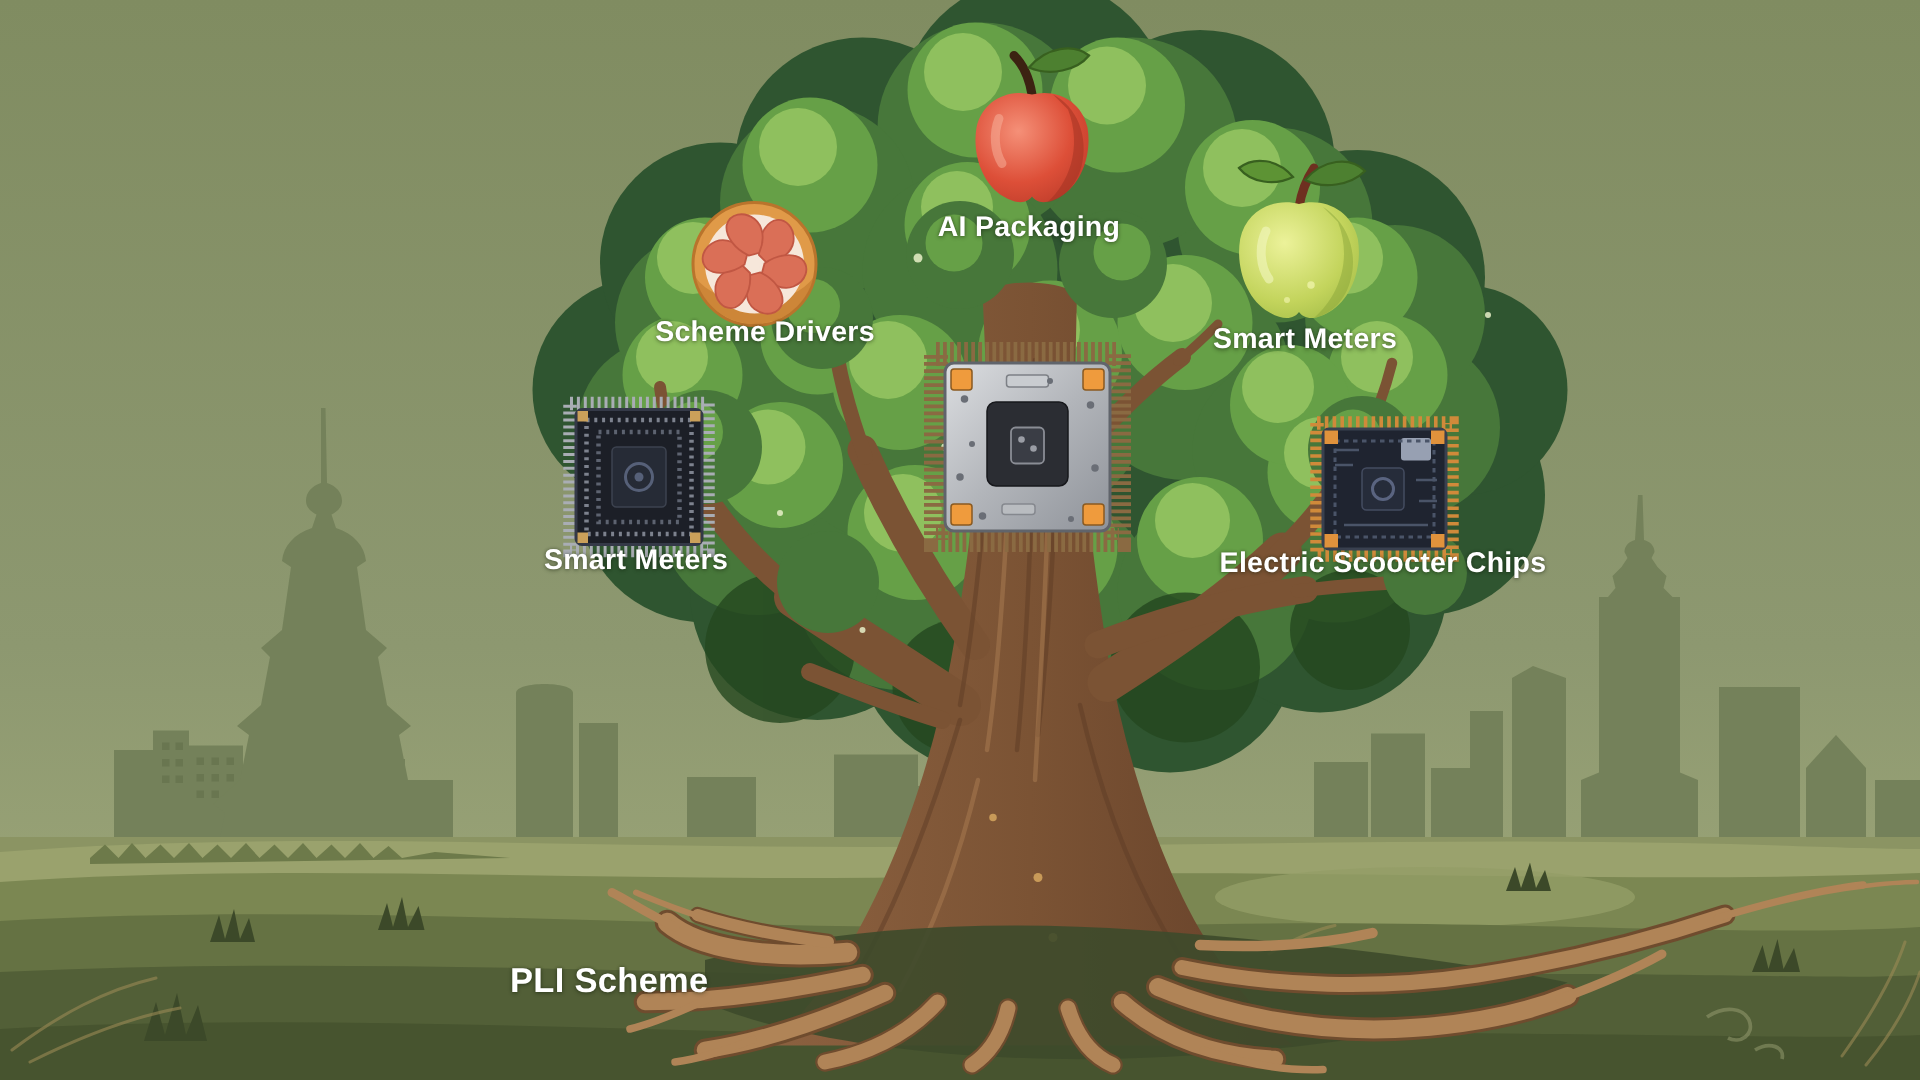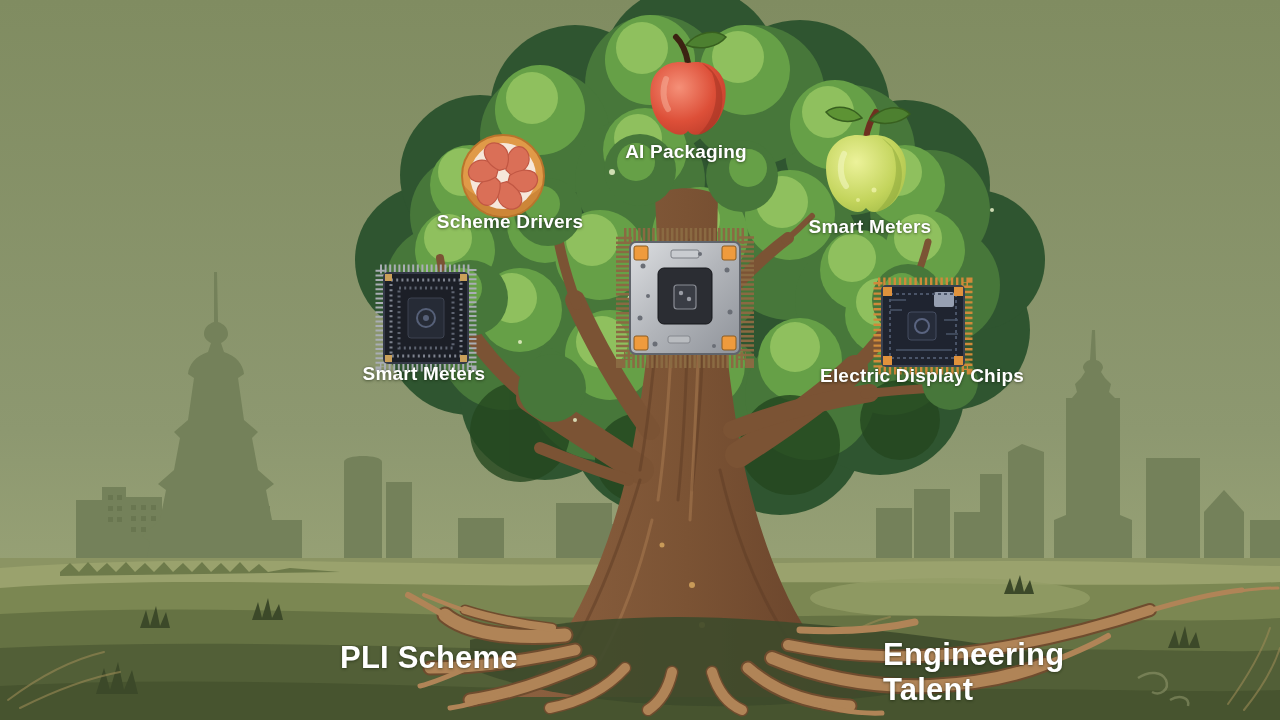--- a/index.html
+++ b/index.html
@@ -3,21 +3,21 @@
 <meta charset="utf-8">
 <style>
   html,body{margin:0;padding:0;background:#222;}
   #stage{position:relative;width:1280px;height:720px;overflow:hidden;
          font-family:"Liberation Sans",sans-serif;}
   #scene{position:absolute;inset:0;}
   .lbl{position:absolute;color:#fff;font-weight:700;white-space:nowrap;
        text-shadow:0 1px 3px rgba(20,30,10,.45), 0 0 2px rgba(20,30,10,.3);
        letter-spacing:.2px;}
   .lbl.small{font-size:19px;}
-  .lbl.big{font-size:31px;}
+  .lbl.big{font-size:23px;}
   .centered{transform:translateX(-50%);}
   .wrap{white-space:normal;width:150px;line-height:1.12;}
 </style>
 </head>
 <body>
 
 <div id="stage">
 <svg id="scene" viewBox="0 0 1280 720" width="1280" height="720" xmlns="http://www.w3.org/2000/svg">
   <defs>
     <linearGradient id="skyGrad" x1="0" y1="0" x2="0" y2="1">
@@ -426,16 +426,15 @@
     <path d="M-22,-18 C -27,-8 -26,6 -20,14" stroke="#f2f6c0" stroke-width="6" fill="none" opacity=".6" stroke-linecap="round"></path>
     <circle cx="8" cy="18" r="2.5" fill="#eef2a8" opacity=".8"></circle>
         <circle cx="-8" cy="28" r="2" fill="#eef2a8" opacity=".7"></circle>
   </g>
 </svg>
 
 <div class="lbl small centered" style="left:686px;top:141px">AI Packaging</div>
 <div class="lbl small centered" style="left:510px;top:211px">Scheme Drivers</div>
 <div class="lbl small centered" style="left:870px;top:216px">Smart Meters</div>
 <div class="lbl small centered" style="left:424px;top:363px">Smart Meters</div>
-<div class="lbl small centered" style="left:922px;top:365px">Electric Display Chips</div>
+<div class="lbl small centered" style="left:922px;top:365px">Electric Scoocter Chips</div>
 <div class="lbl big" style="left:340px;top:640px">PLI Scheme</div>
-<div class="lbl big wrap" style="left:883px;top:638px">Engineering Talent</div>
 </div>
 
 </body></html>

